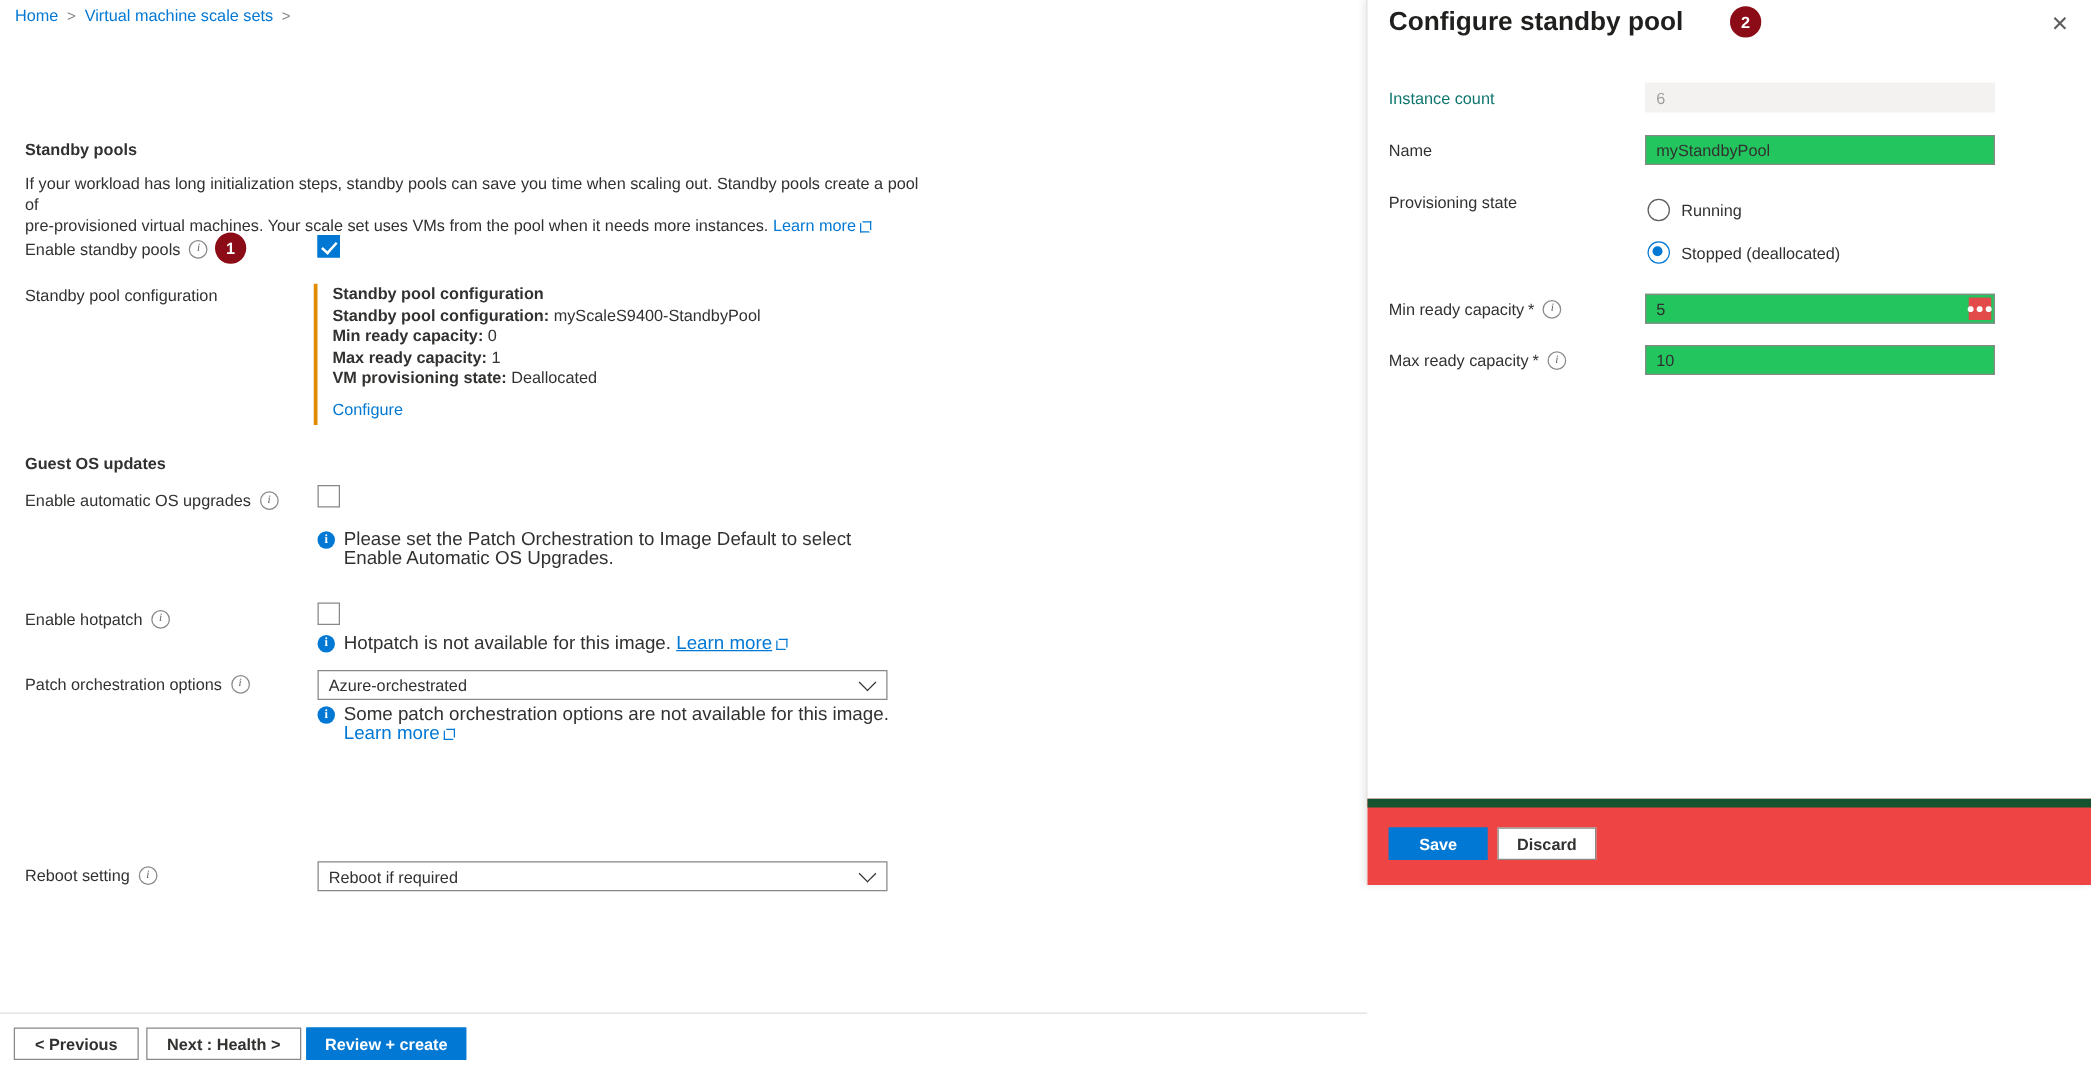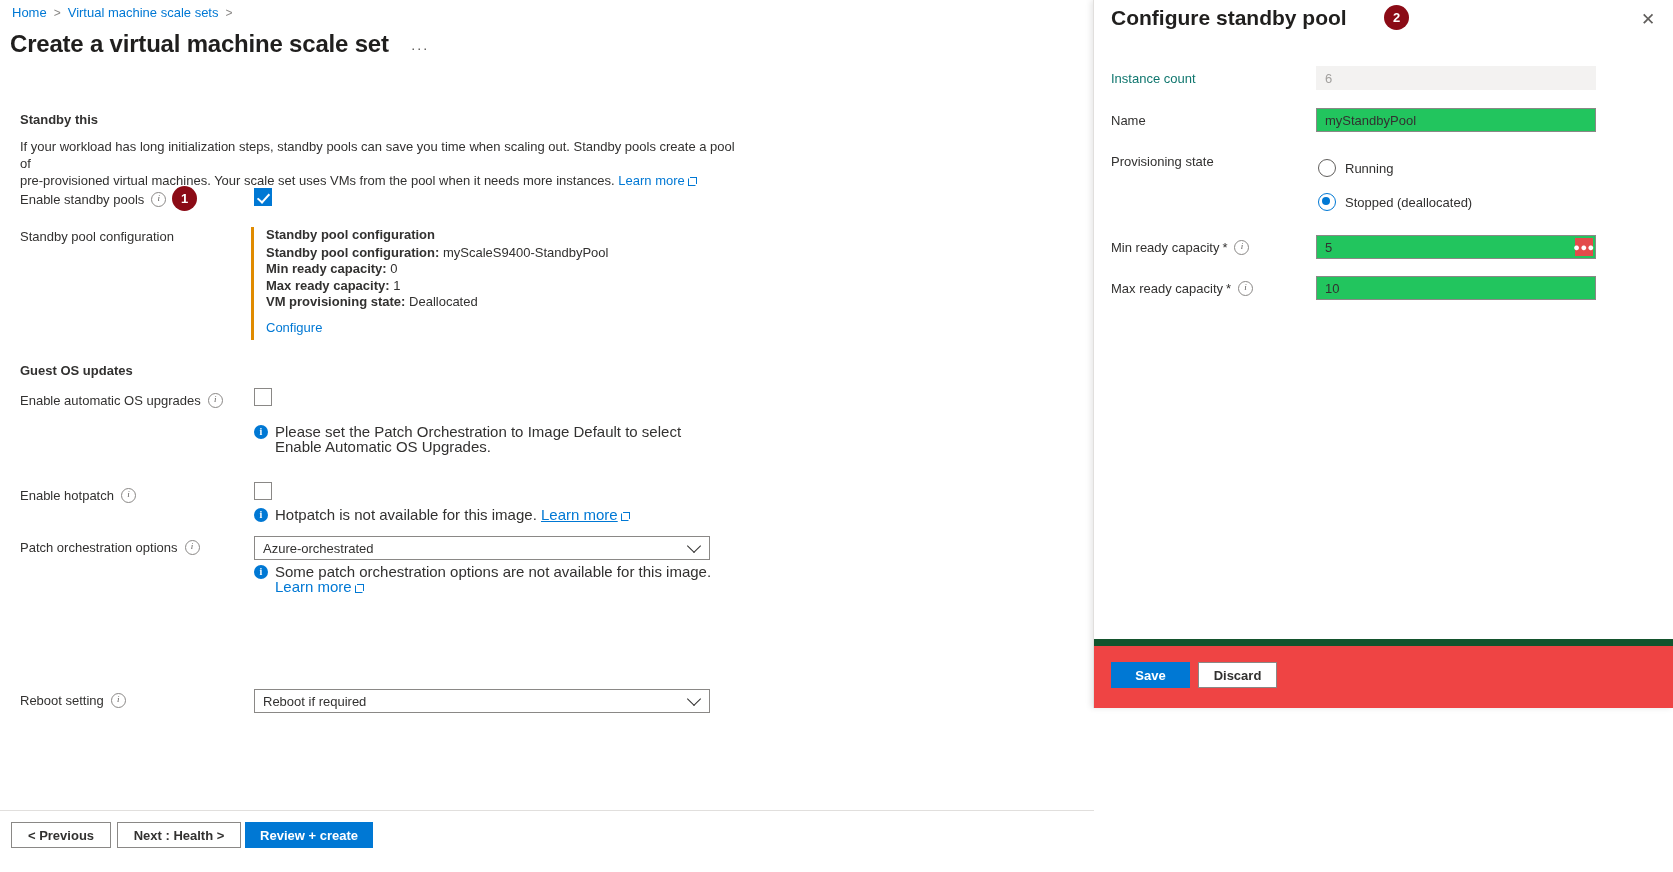--- a/index.html
+++ b/index.html
@@ -433,26 +433,22 @@
 
 <div id="main-pane">
 
   <div id="breadcrumb">
     <span class="crumb-link">Home</span>
     <span class="crumb-sep">&gt;</span>
     <span class="crumb-link">Virtual machine scale sets</span>
     <span class="crumb-sep">&gt;</span>
   </div>
 
-  <div id="page-title-row">
-    <span id="page-title">Create a virtual machine scale set</span>
-    <span id="title-ellipsis">···</span>
-  </div>
-
-  <div class="section-head" style="top:112px;">Standby this</div>
+
+  <div class="section-head" style="top:112px;">Standby pools</div>
 
   <div class="body-text" style="top:138px; width:720px;">
     <span>If your workload has long initialization steps, standby pools can save you time when scaling out. Standby pools create a pool of</span><br>
     <span>pre-provisioned virtual machines. Your scale set uses VMs from the pool when it needs more instances.</span>
     <span class="ext-link"><span>Learn more</span><span class="ext-icon"></span></span>
   </div>
 
   <div class="field-label" style="top:192px;">
     <span>Enable standby pools</span>
     <span class="info-circle"></span>

